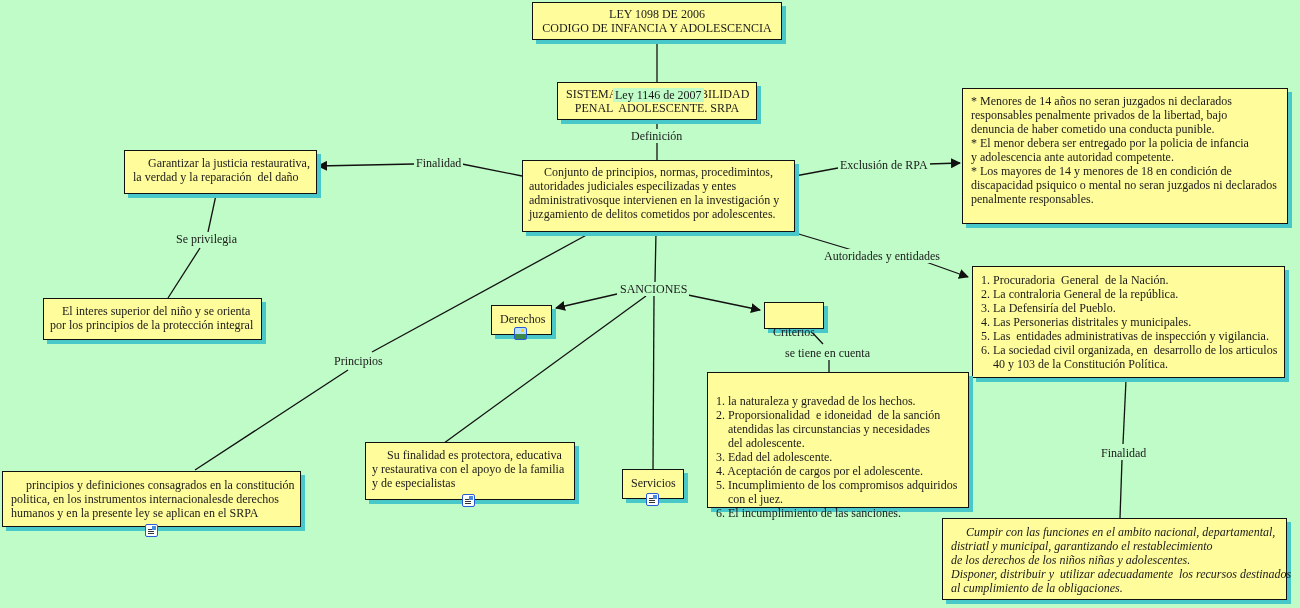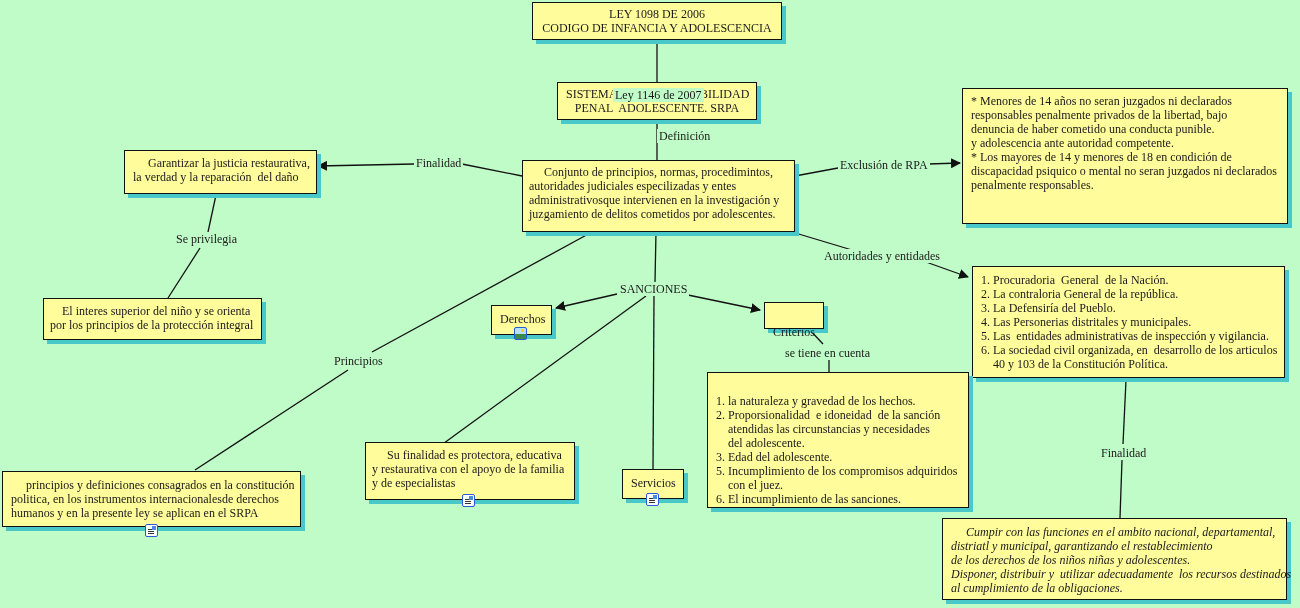--- a/index.html
+++ b/index.html
@@ -111,20 +111,21 @@
 
 <div class="node" style="left:43px; top:298px; width:219px; height:42px; padding:5px 6px;">
   <span class="line">    El interes superior del niño y se orienta</span>
   <span class="line">por los principios de la protección integral</span>
 </div>
 
 <div class="node" style="left:962px; top:88px; width:326px; height:136px; padding:5px 8px;">
   <span class="line">* Menores de 14 años no seran juzgados ni declarados</span>
   <span class="line">responsables penalmente privados de la libertad, bajo</span>
   <span class="line">denuncia de haber cometido una conducta punible.</span>
+  <span class="line">* El menor debera ser entregado por la policia de infancia</span>
   <span class="line">y adolescencia ante autoridad competente.</span>
   <span class="line">* Los mayores de 14 y menores de 18 en condición de</span>
   <span class="line">discapacidad psiquico o mental no seran juzgados ni declarados</span>
   <span class="line">penalmente responsables.</span>
 </div>
 
 <div class="node" style="left:972px; top:266px; width:313px; height:112px; padding:6px 8px;">
   <span class="line">1. Procuradoria  General  de la Nación.</span>
   <span class="line">2. La contraloria General de la república.</span>
   <span class="line">3. La Defensiría del Pueblo.</span>
@@ -142,20 +143,21 @@
 <div class="node center" style="left:764px; top:302px; width:60px; height:26px; padding-top:22px;">
   <span class="line">Criterios</span>
 </div>
 
 <div class="node" style="left:707px; top:372px; width:262px; height:136px; padding:21px 8px;">
   <span class="line">1. la naturaleza y gravedad de los hechos.</span>
   <span class="line">2. Proporsionalidad  e idoneidad  de la sanción</span>
   <span class="line">    atendidas las circunstancias y necesidades</span>
   <span class="line">    del adolescente.</span>
   <span class="line">3. Edad del adolescente.</span>
+  <span class="line">4. Aceptación de cargos por el adolescente.</span>
   <span class="line">5. Incumplimiento de los compromisos adquiridos</span>
   <span class="line">    con el juez.</span>
   <span class="line">6. El incumplimiento de las sanciones.</span>
 </div>
 
 <div class="node" style="left:2px; top:471px; width:299px; height:56px; padding:6px 8px;">
   <span class="line">     principios y definiciones consagrados en la constitución</span>
   <span class="line">politica, en los instrumentos internacionalesde derechos</span>
   <span class="line">humanos y en la presente ley se aplican en el SRPA</span>
 </div>
@@ -175,21 +177,21 @@
 
 <div class="node" style="left:942px; top:518px; width:345px; height:82px; padding:6px 8px;font-style:italic;">
   <span class="line">     Cumpir con las funciones en el ambito nacional, departamental,</span>
   <span class="line">distriatl y municipal, garantizando el restablecimiento</span>
   <span class="line">de los derechos de los niños niñas y adolescentes.</span>
   <span class="line">Disponer, distribuir y  utilizar adecuadamente  los recursos destinados</span>
   <span class="line">al cumplimiento de la obligaciones.</span>
 </div>
 
 <span class="label" style="left:613px; top:53px;margin-top:35px;">Ley 1146 de 2007</span>
-<span class="label" style="left:629px; top:129px;margin-left:28px;">Definición</span>
+<span class="label" style="left:629px; top:129px;">Definición</span>
 <span class="label" style="left:414px; top:156px;">Finalidad</span>
 <span class="label" style="left:174px; top:232px;">Se privilegia</span>
 <span class="label" style="left:838px; top:158px;">Exclusión de RPA</span>
 <span class="label" style="left:822px; top:249px;">Autoridades y entidades</span>
 <span class="label" style="left:618px; top:282px;">SANCIONES</span>
 <span class="label" style="left:332px; top:354px;">Principios</span>
 <span class="label" style="left:783px; top:346px;">se tiene en cuenta</span>
 <span class="label" style="left:1099px; top:446px;">Finalidad</span>
 
 </body></html>

